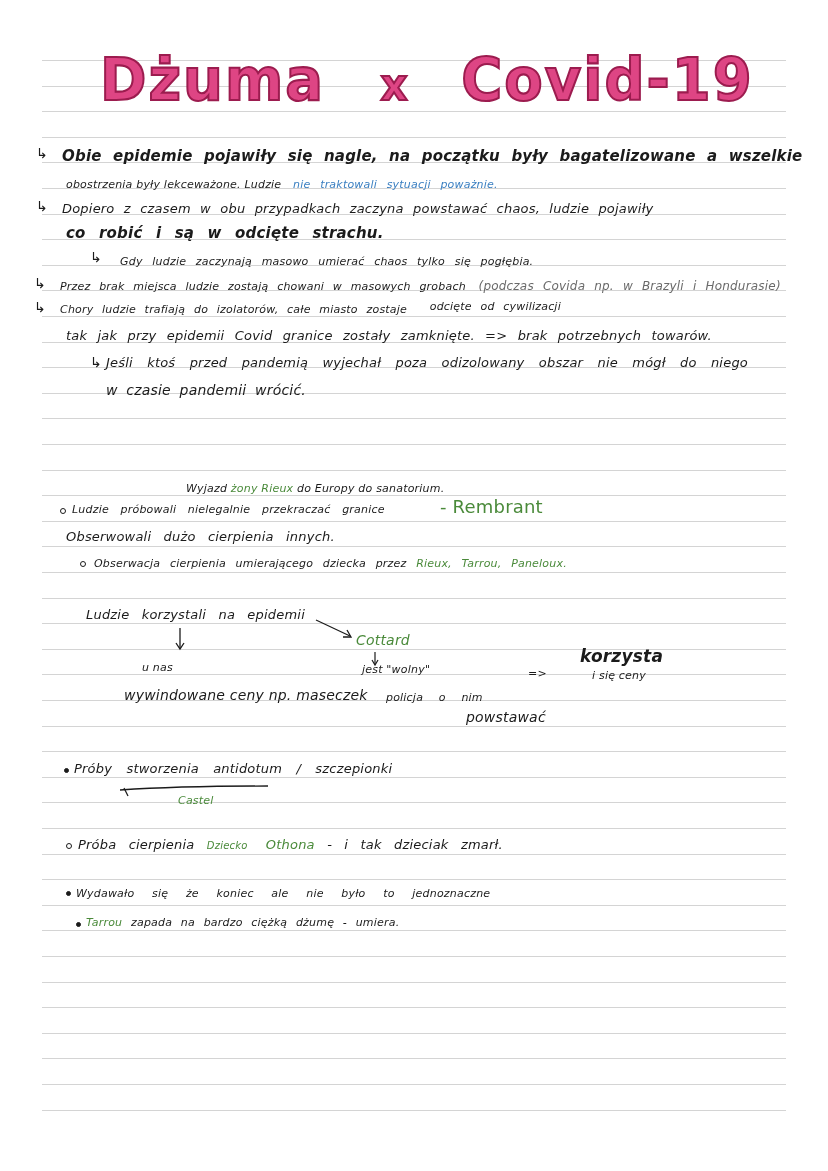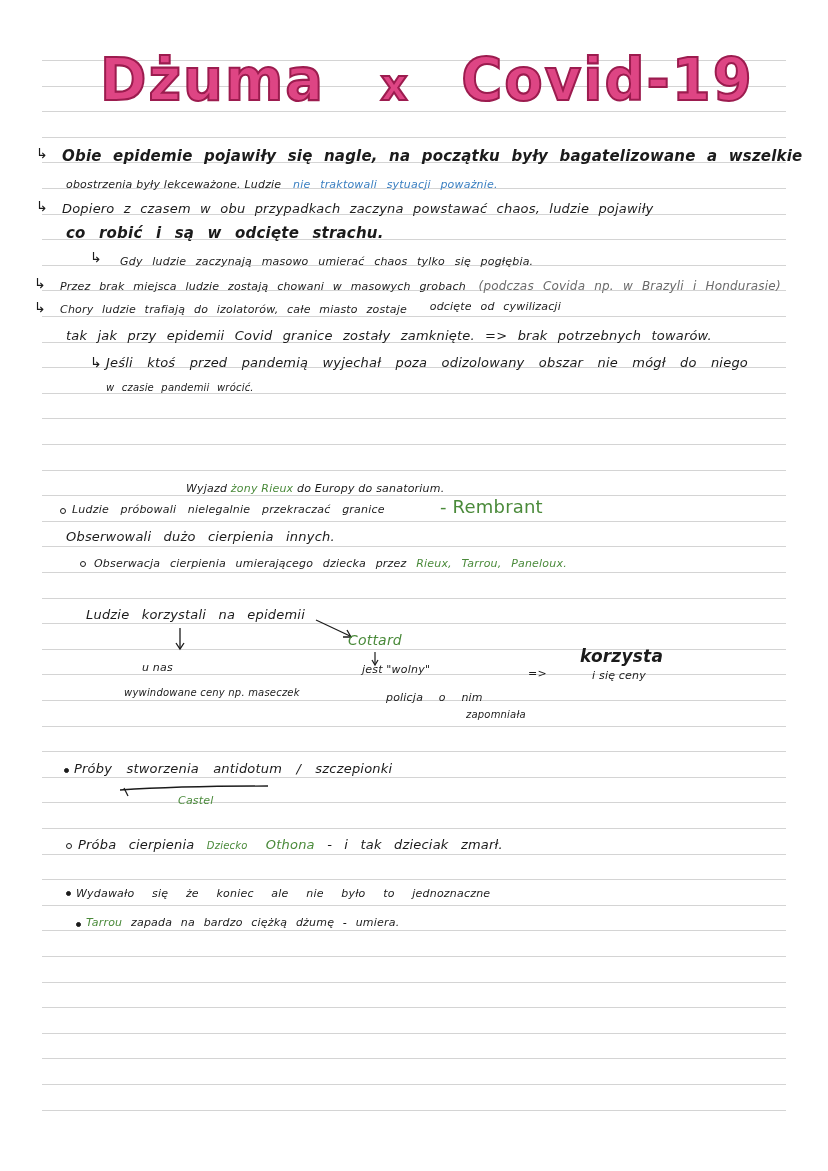--- a/index.html
+++ b/index.html
@@ -10,21 +10,21 @@
   .rule {
     position: absolute; left: 42px; width: 744px; height: 1px; background: #d4d4d4;
   }
   .t {
     position: absolute; white-space: nowrap; font-style: italic;
     font-family: "DejaVu Sans", sans-serif; font-size: 13px; letter-spacing: 0.2px;
     color: #1b1b1b; line-height: 1;
   }
   .t.lg { font-size: 15px; font-weight: bold; }
   .t.sm { font-size: 11px; font-style: italic; }
-  .t.xs { font-size: 10px; }
+  .t.xs { font-size: 14px; }
   .blue { color: #3a7fc1; }
   .green { color: #4a8a3a; }
   .grey { color: #6a6a6a; }
   .title {
     position: absolute; left: 100px; top: 52px; font-family: "DejaVu Sans", sans-serif;
     font-weight: bold; font-size: 56px; color: #de4584; letter-spacing: 2px; line-height: 1;
     -webkit-text-stroke: 2px #9c1c4f; transform: scaleY(1.05); white-space: nowrap;
   }
   .title span { display: inline-block; }
   .arrow-hook {
@@ -150,24 +150,24 @@
 
   <line x1="375" y1="652" x2="375" y2="664" stroke="#1b1b1b" stroke-width="1.2"></line>
   <polyline points="372,660 375,665 378,660" fill="none" stroke="#1b1b1b" stroke-width="1.2"></polyline>
 
   <path d="M120 790 C 180 786, 230 786, 268 786" fill="none" stroke="#1b1b1b" stroke-width="1.3"></path>
   <path d="M124 788 L 128 796" fill="none" stroke="#1b1b1b" stroke-width="1.2"></path>
 </svg>
 <div class="t sm" style="left:142px;top:662px">u nas</div>
 <div class="t xs" style="left:124px;top:688px">wywindowane ceny np. maseczek</div>
 
-<div class="t green" style="left:348px;top:633px;font-size:14px">Cottard</div>
+<div class="t green" style="left:356px;top:633px;font-size:14px">Cottard</div>
 <div class="t sm" style="left:362px;top:664px">jest "wolny"</div>
 <div class="t sm" style="left:386px;top:692px;word-spacing:12px">policja o nim</div>
-<div class="t xs" style="left:466px;top:710px">zapomniała</div>
+<div class="t xs" style="left:466px;top:710px">powstawać</div>
 <div class="t sm" style="left:528px;top:668px">=&gt;</div>
 <div class="t lg" style="left:580px;top:648px;font-size:17px">korzysta</div>
 <div class="t sm" style="left:592px;top:670px">i się ceny</div>
 
 <div class="bullet fill" style="left:64px;top:768px;width:3px;height:3px"></div>
 <div class="t" style="left:74px;top:762px;word-spacing:10px">Próby stworzenia antidotum / szczepionki</div>
 <div class="t green sm" style="left:178px;top:795px">Castel</div>
 
 <div class="bullet" style="left:66px;top:843px"></div>
 <div class="t" style="left:78px;top:838px;word-spacing:8px">

